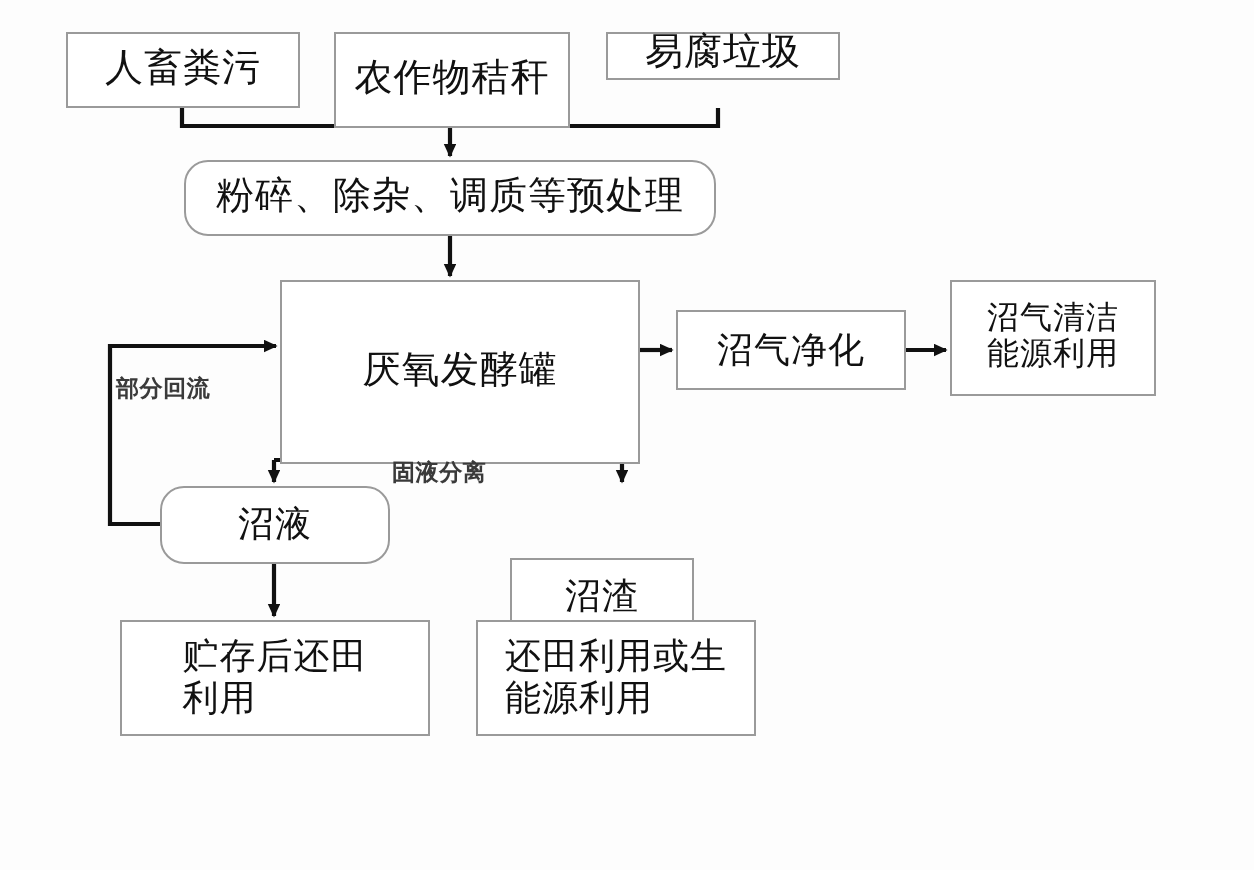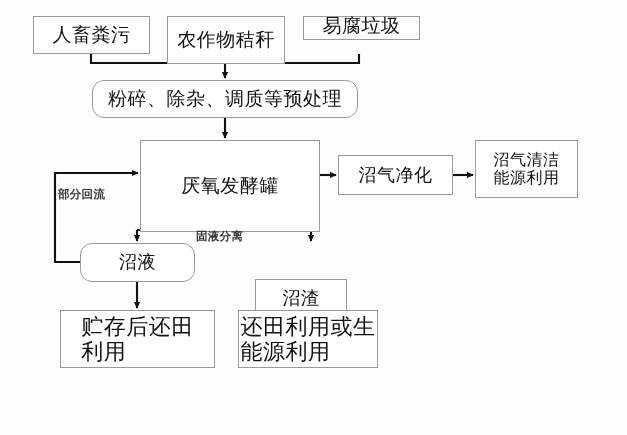--- a/index.html
+++ b/index.html
@@ -27,21 +27,21 @@
     line-height: 1.15;
     white-space: pre-line;
     letter-spacing: 0.5px;
   }
   .n-src      { font-size: 19px; }
   .n-pre      { font-size: 19px; border-radius: 12px; }
   .n-tank     { font-size: 19px; }
   .n-gas      { font-size: 18px; }
   .n-use      { font-size: 16px; }
   .n-mid      { font-size: 18px; }
-  .n-end      { font-size: 22px; }
+  .n-end      { font-size: 18px; }
 
   .edge-label {
     position: absolute;
     font-size: 11.5px;
     color: #3a3a3a;
     background: transparent;
     white-space: nowrap;
     letter-spacing: 0.3px;
     font-weight: bold;
   }

